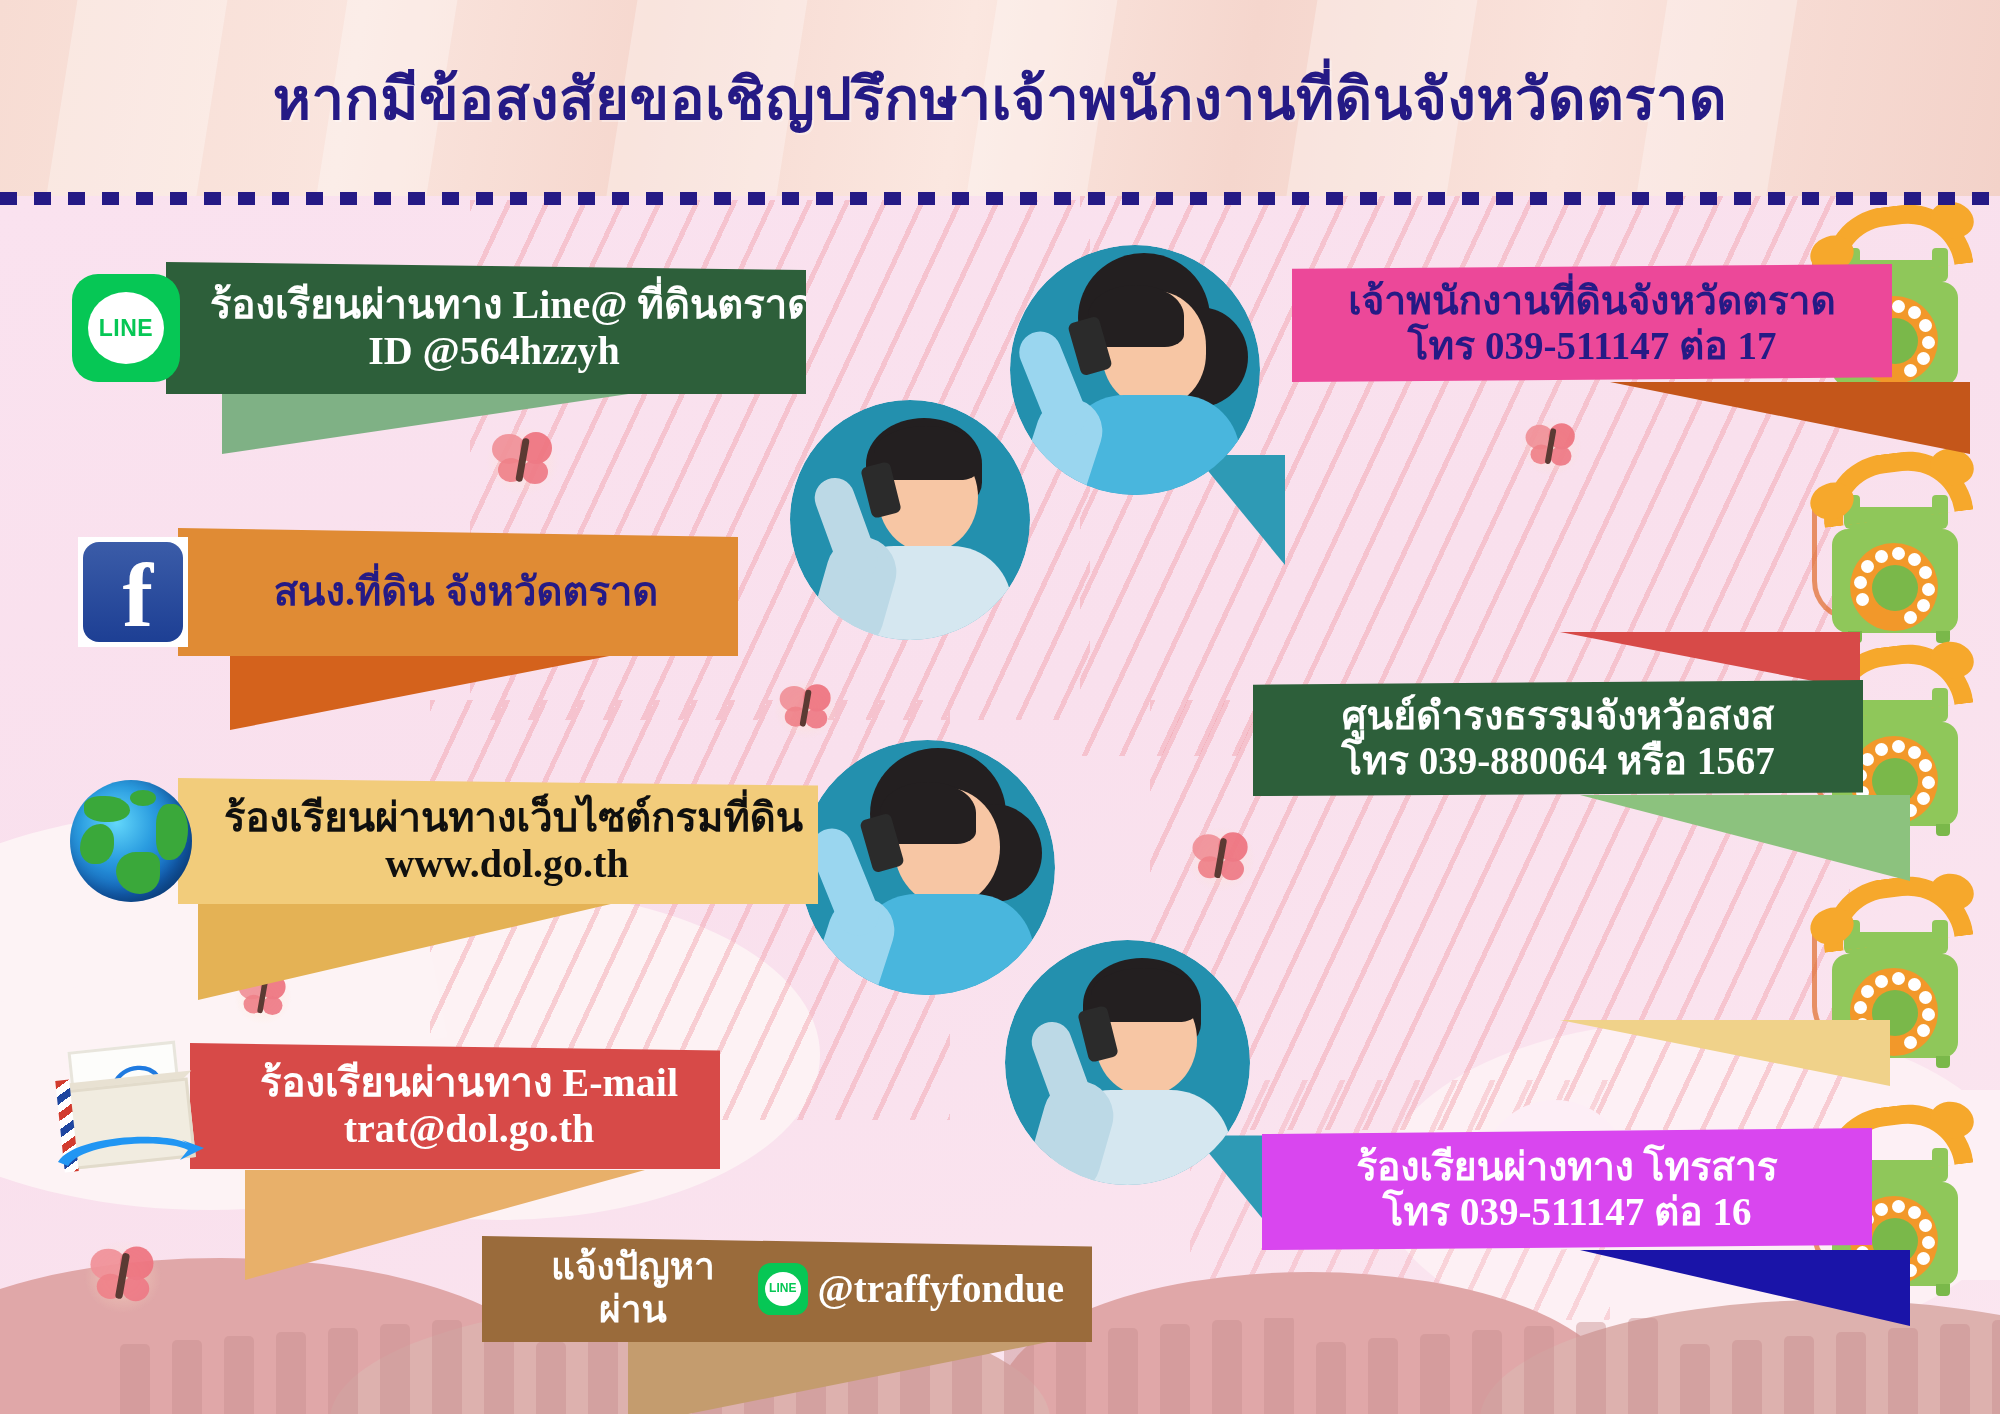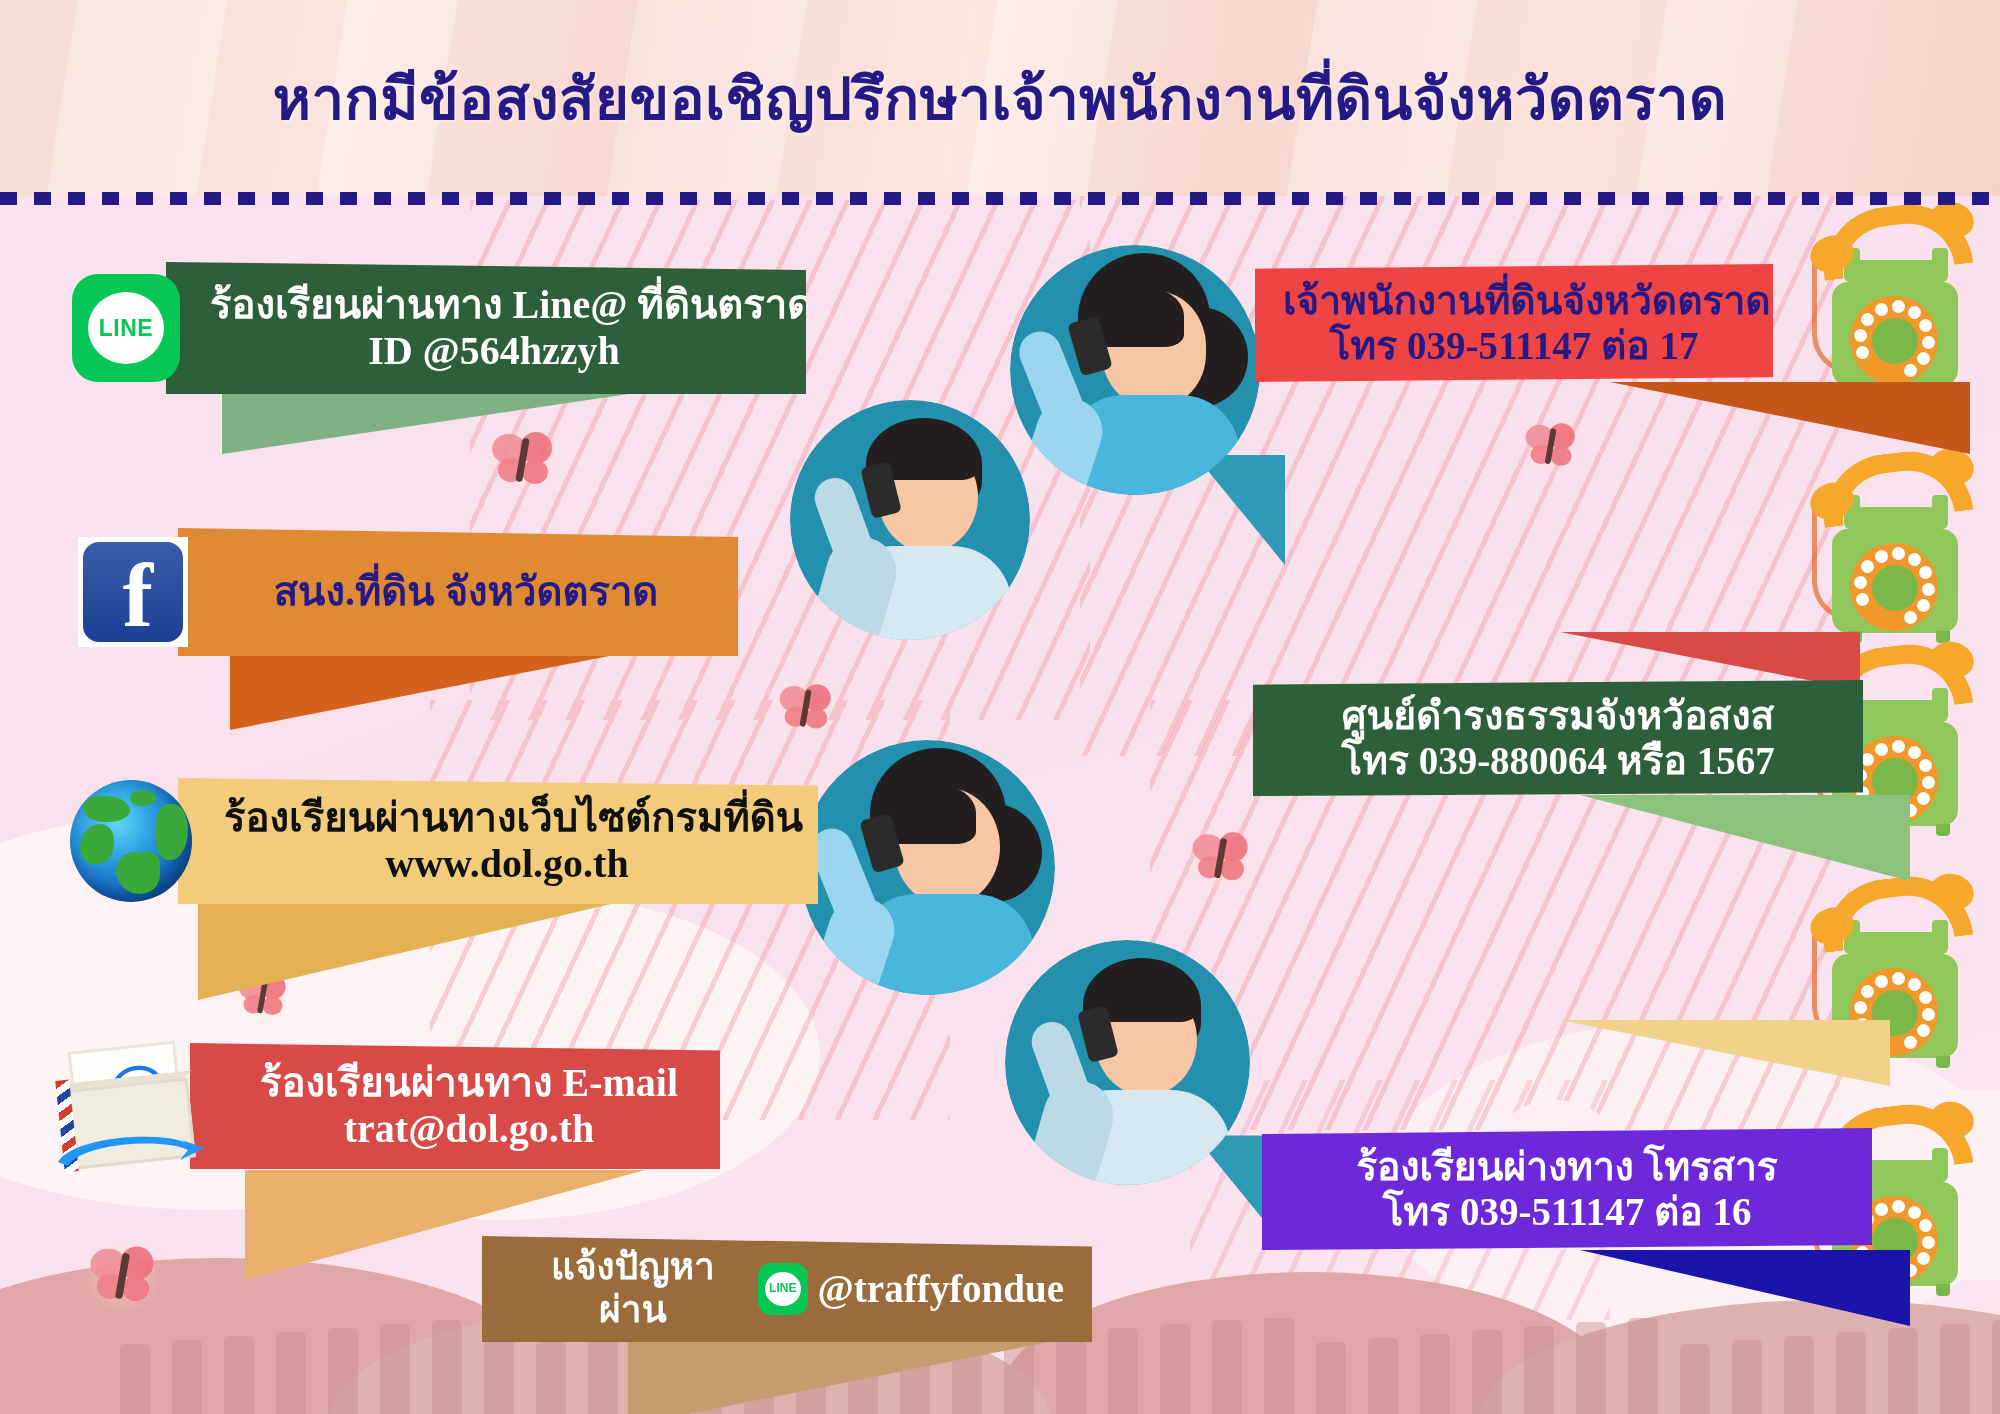--- a/index.html
+++ b/index.html
@@ -549,22 +549,22 @@
       <div class="ph-hole" style="left: 73.554px; top: 92.1863px;"></div>
       <div class="ph-hole" style="left: 89.5016px; top: 98.1488px;"></div>
       <div class="ph-hole" style="left: 100.559px; top: 111.095px;"></div>
       <div class="ph-hole" style="left: 103.953px; top: 127.779px;"></div>
       <div class="ph-hole" style="left: 98.8336px; top: 144.017px;"></div>
       <div class="ph-hole" style="left: 86.4835px; top: 155.737px;"></div>
     </div>
 
   <div class="bn-tail" style="left:1610px; top:382px; width:0;height:0;
        border-top:72px solid #c4561a; border-left:360px solid transparent;"></div>
-  <div class="bn-body" style="position:absolute; left:1255px; top:264px; width:518px; height:118px;
-       background:#ef4444; color:#251a85; clip-path:polygon(0 4%,100% 0,100% 96%,0 100%);">
+  <div class="bn-body" style="position:absolute; left:1292px; top:264px; width:600px; height:118px;
+       background:#ec4899; color:#251a85; clip-path:polygon(0 4%,100% 0,100% 96%,0 100%);">
     <div class="bn-line" style="font-size:39px;">เจ้าพนักงานที่ดินจังหวัดตราด</div>
     <div class="bn-line" style="font-size:39px;">โทร 039-511147 ต่อ 17</div>
   </div>
 
   <div class="bn-tail" style="left:1560px; top:632px; width:0;height:0;
        border-top:58px solid #d74a48; border-left:300px solid transparent;"></div>
 
   <div class="bn-tail" style="left:1580px; top:795px; width:0;height:0;
        border-top:86px solid #8cc27e; border-left:330px solid transparent;"></div>
   <div class="bn-body" style="position:absolute; left:1253px; top:680px; width:610px; height:116px;
@@ -572,21 +572,21 @@
     <div class="bn-line" style="font-size:39px;">ศูนย์ดำรงธรรมจังหวัอสงส</div>
     <div class="bn-line" style="font-size:39px;">โทร 039-880064 หรือ 1567</div>
   </div>
 
   <div class="bn-tail" style="left:1560px; top:1020px; width:0;height:0;
        border-top:66px solid #f0d28a; border-left:330px solid transparent;"></div>
 
   <div class="bn-tail" style="left:1580px; top:1250px; width:0;height:0;
        border-top:76px solid #1a14a8; border-left:330px solid transparent;"></div>
   <div class="bn-body" style="position:absolute; left:1262px; top:1128px; width:610px; height:122px;
-       background:#6d28d9; color:#fff; clip-path:polygon(0 5%,100% 0,100% 96%,0 100%);">
+       background:#d946ef; color:#fff; clip-path:polygon(0 5%,100% 0,100% 96%,0 100%);">
     <div class="bn-line" style="font-size:39px;">ร้องเรียนผ่างทาง โทรสาร</div>
     <div class="bn-line" style="font-size:39px;">โทร 039-511147 ต่อ 16</div>
   </div>
 
   <div class="bn-tail" style="left:628px; top:1342px; width:0;height:0;
        border-top:84px solid #c49c6e; border-right:420px solid transparent;"></div>
   <div class="banner" style="left:490px; top:1236px;">
     <div class="bn-body" style="background:#9a6b3b; color:#fff; width:610px; height:106px; margin-left:-8px;
          flex-direction:row; align-items:center; justify-content:center;
          clip-path:polygon(0 0,100% 10%,100% 100%,0 100%); padding-left:36px;">

